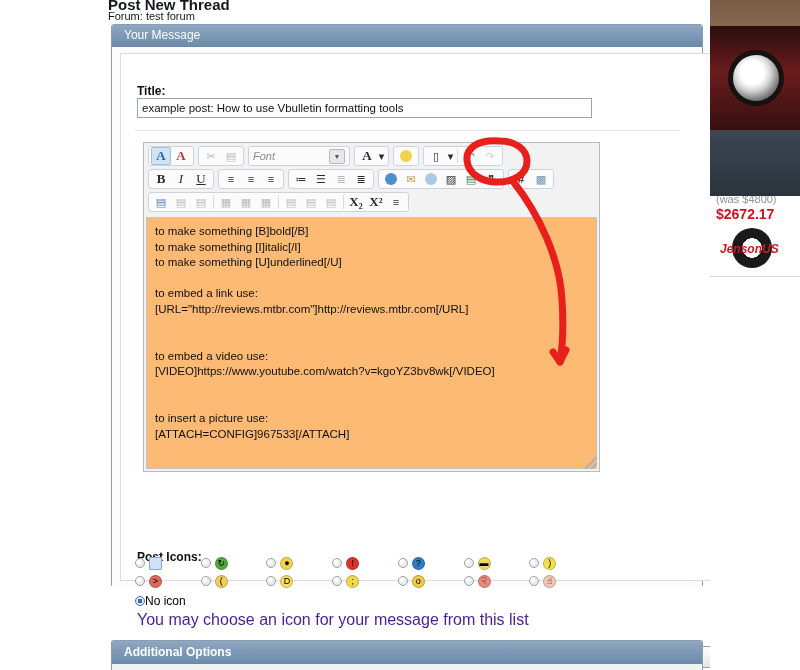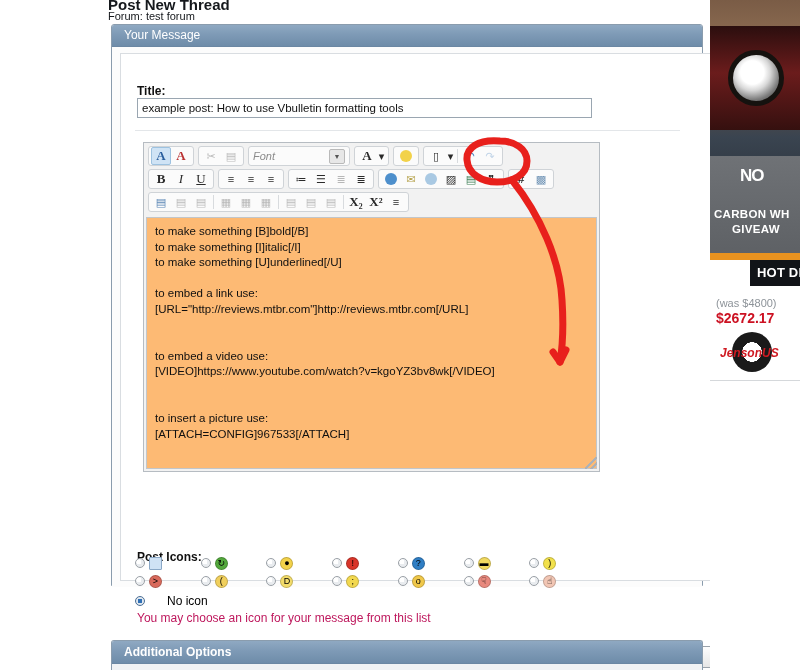--- a/index.html
+++ b/index.html
@@ -117,22 +117,22 @@
     background:radial-gradient(circle at 35% 32%,#fff 0 35%,#e9ecef 36% 100%);
     box-sizing:border-box;flex:0 0 auto;
   }
   .radio.on{
     background:radial-gradient(circle at 50% 50%,#2f6fb5 0 38%,#dfe7ef 40% 100%);
     border-color:#4a6e95;
   }
   .pic{width:13px;height:13px;border-radius:50%;display:flex;align-items:center;
        justify-content:center;font-size:9px;border:1px solid rgba(0,0,0,.2);box-sizing:border-box;}
   .pic.doc{border-radius:1px;background:#dbe8f6;border:1px solid #8aa8c7;}
-  .noicon{position:absolute;left:14px;top:540px;display:flex;align-items:center;gap:22px;font-size:12px;}
-  .pi-hint{position:absolute;left:16px;top:557px;font-size:12px;color:#be185d;}
+  .noicon{position:absolute;left:14px;top:540px;display:flex;align-items:center;gap:0;font-size:12px;}
+  .pi-hint{position:absolute;left:16px;top:557px;font-size:16px;color:#4c1d95;}
 
   
   .btnbar{position:absolute;left:0;top:592px;width:598px;display:flex;justify-content:flex-end;gap:8px;padding-right:6px;box-sizing:border-box;}
   .bigbtn{
     height:22px;padding:0 10px;font-size:11.5px;font-weight:bold;color:#17416e;
     background:linear-gradient(to bottom,#fdfdfd,#e6e6e6);
     border:1px solid #9aa2aa;border-radius:2px;
     display:flex;align-items:center;box-sizing:border-box;
     font-family:"Liberation Sans",sans-serif;
   }
@@ -436,26 +436,20 @@
       <div class="stripe" style="top:40px">FREE SH</div>
       <div class="stripe" style="top:76px">SHOP NO</div>
     </div>
 
     <div class="sec-head" style="background:#1a1014;font-size:11.5px">2015 LIGHTS S</div>
     <div class="ad2">
       <div class="bulb"></div>
     </div>
 
     <div class="sec-head">CONTESTS</div>
-    <div class="ad3">
-      <div class="noLogo">NO</div>
-      <div class="l1">CARBON WH</div>
-      <div class="l2">GIVEAW</div>
-      <div class="bar"></div>
-    </div>
 
     <div class="sec-head">HOT DEALS</div>
     <div class="deal">
       <div class="was">(was $4800)</div>
       <div class="pr">$2672.17</div>
       <div class="jens">
         <div class="cog"></div>
         <div class="jtext">JensonUS</div>
       </div>
     </div>

